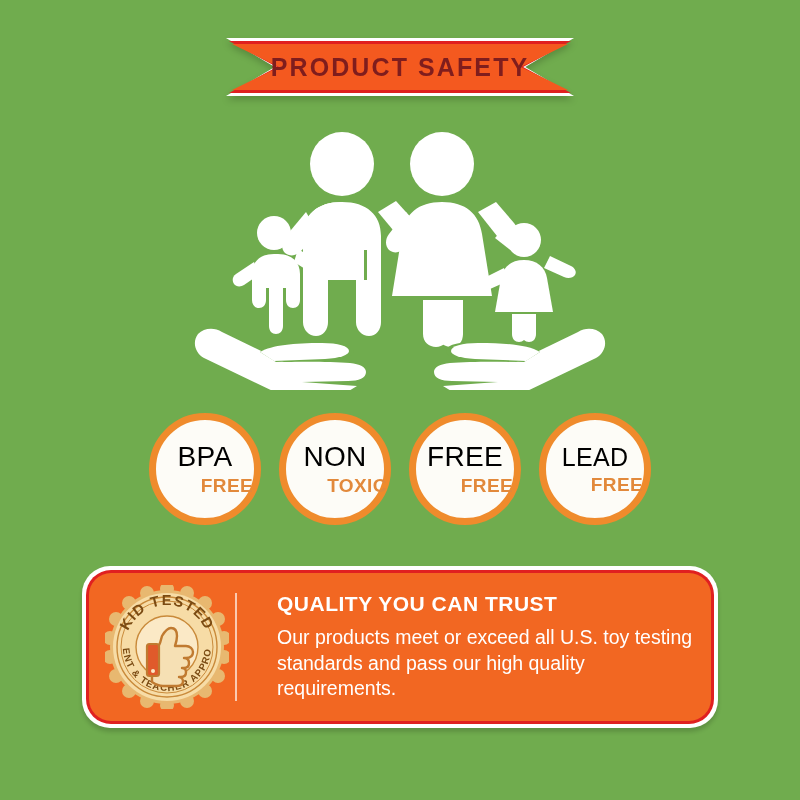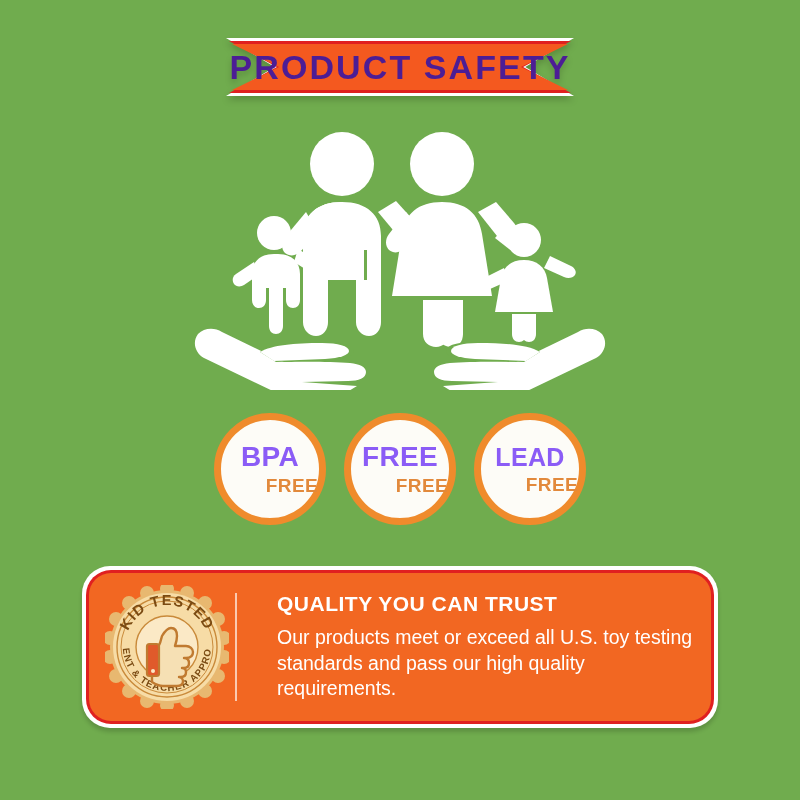--- a/index.html
+++ b/index.html
@@ -26,22 +26,22 @@
     position: absolute; inset: 0;
     -webkit-clip-path: polygon(0% 0%, 100% 0%, 86% 50%, 100% 100%, 0% 100%, 14% 50%);
     clip-path: polygon(0% 0%, 100% 0%, 86% 50%, 100% 100%, 0% 100%, 14% 50%);
   }
   .ribbon-white { background: #ffffff; }
   .ribbon-red   { background: #e02020; inset: 3px; }
   .ribbon-orange{ background: #f4591f; inset: 6px; }
   .ribbon-text {
     position: absolute; inset: 0;
     display: flex; align-items: center; justify-content: center;
-    color: #4c1d95;
-    font-size: 34px;
+    color: #7f1d1d;
+    font-size: 25px;
     font-weight: bold;
     letter-spacing: 2.1px;
     white-space: nowrap;
   }
 
   
   .illus {
     position: absolute;
     left: 50%; top: 128px;
     transform: translateX(-50%);
@@ -62,22 +62,22 @@
     border-radius: 50%;
     background: #fdfcf7;
     border: 7px solid #ef8b2c;
     display: flex;
     flex-direction: column;
     align-items: center;
     justify-content: center;
     line-height: 1;
   }
   .badge-top {
-    color: #8b5cf6;
-    font-weight: bold;
+    color: #000000;
+    font-weight: normal;
     font-size: 28px;
     letter-spacing: 0.3px;
   }
   .badge-bot {
     color: #e2893b;
     font-weight: bold;
     font-size: 19px;
     letter-spacing: 0.4px;
     margin-top: 5px;
     margin-left: 44px;
@@ -200,20 +200,24 @@
     </svg>
   </div>
 
   <div class="badge-row">
 
     <div class="badge">
       <span class="badge-top">BPA</span>
       <span class="badge-bot">FREE</span>
     </div>
 
+    <div class="badge">
+      <span class="badge-top">NON</span>
+      <span class="badge-bot">TOXIC</span>
+    </div>
 
     <div class="badge">
       <span class="badge-top">FREE</span>
       <span class="badge-bot">FREE</span>
     </div>
 
 
     <div class="badge small-top">
       <span class="badge-top">LEAD</span>
       <span class="badge-bot">FREE</span>

